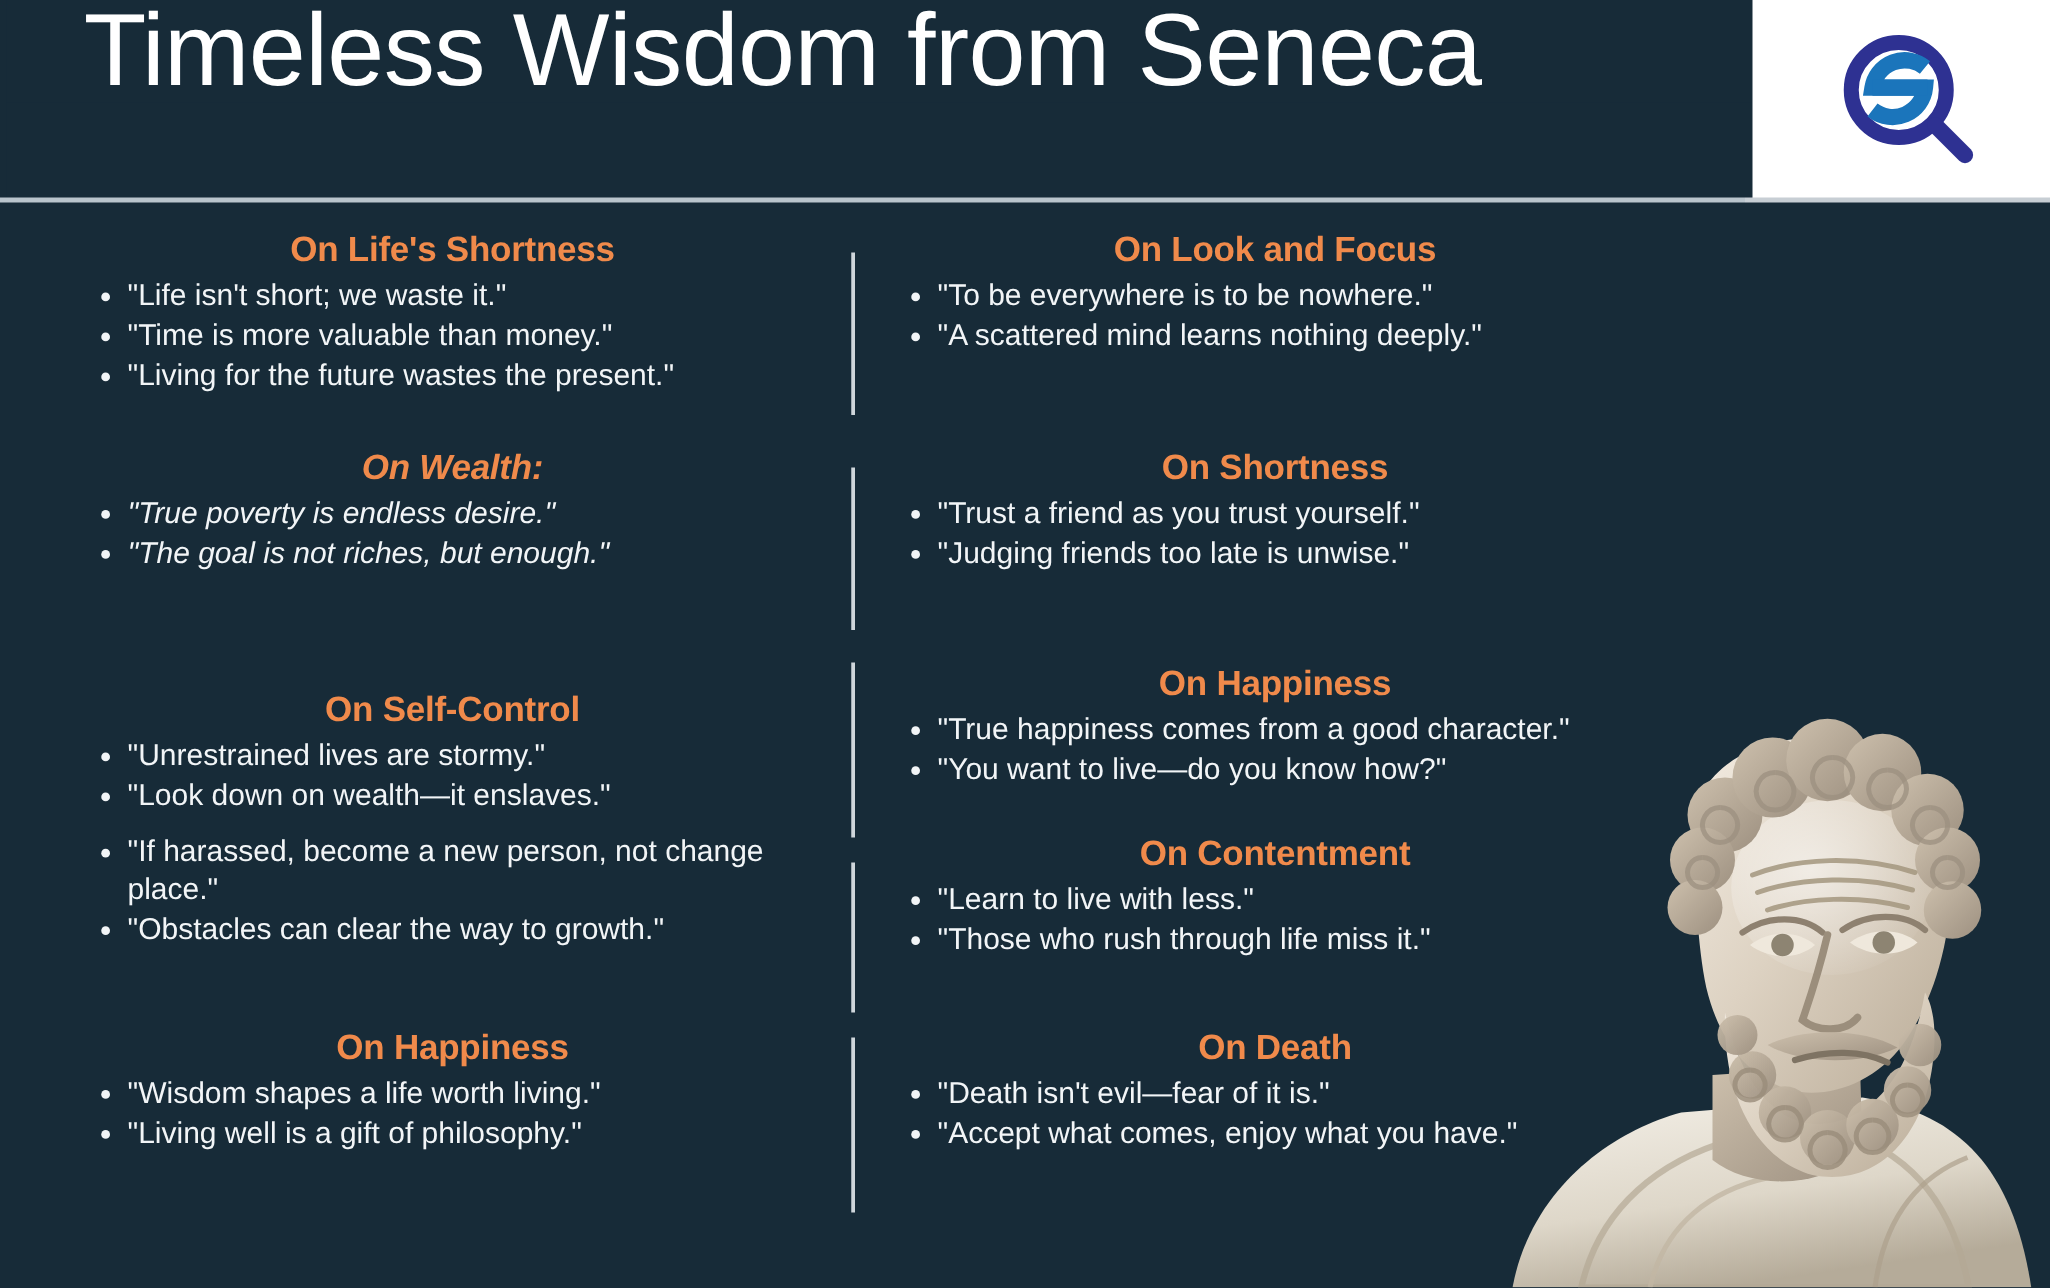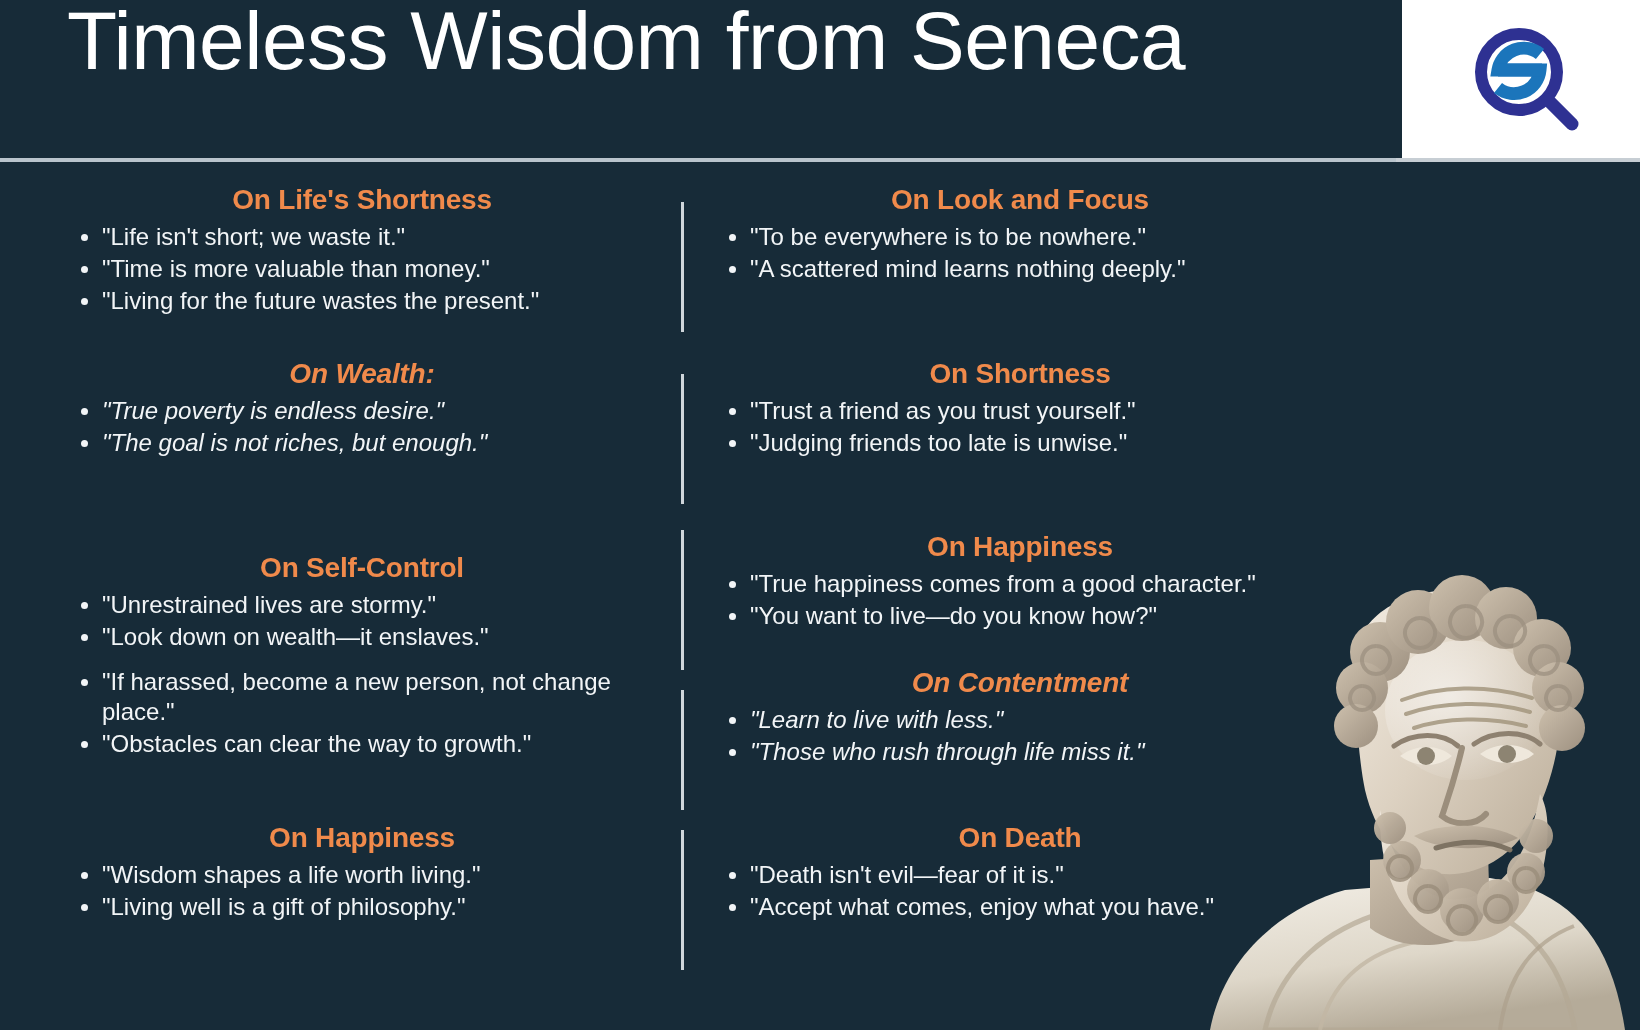--- a/index.html
+++ b/index.html
@@ -202,21 +202,21 @@
     </div>
 
     <div class="section" style="top:369px;">
       <div class="section-heading">On Happiness</div>
       <ul class="bullets">
         <li>"True happiness comes from a good character."</li>
         <li>"You want to live—do you know how?"</li>
       </ul>
     </div>
 
-    <div class="section" style="top:505px;font-style:italic;">
+    <div class="section" style="top:505px;">
       <div class="section-heading">On Contentment</div>
       <ul class="bullets">
         <li>"Learn to live with less."</li>
         <li>"Those who rush through life miss it."</li>
       </ul>
     </div>
 
     <div class="section" style="top:660px;">
       <div class="section-heading">On Death</div>
       <ul class="bullets">

